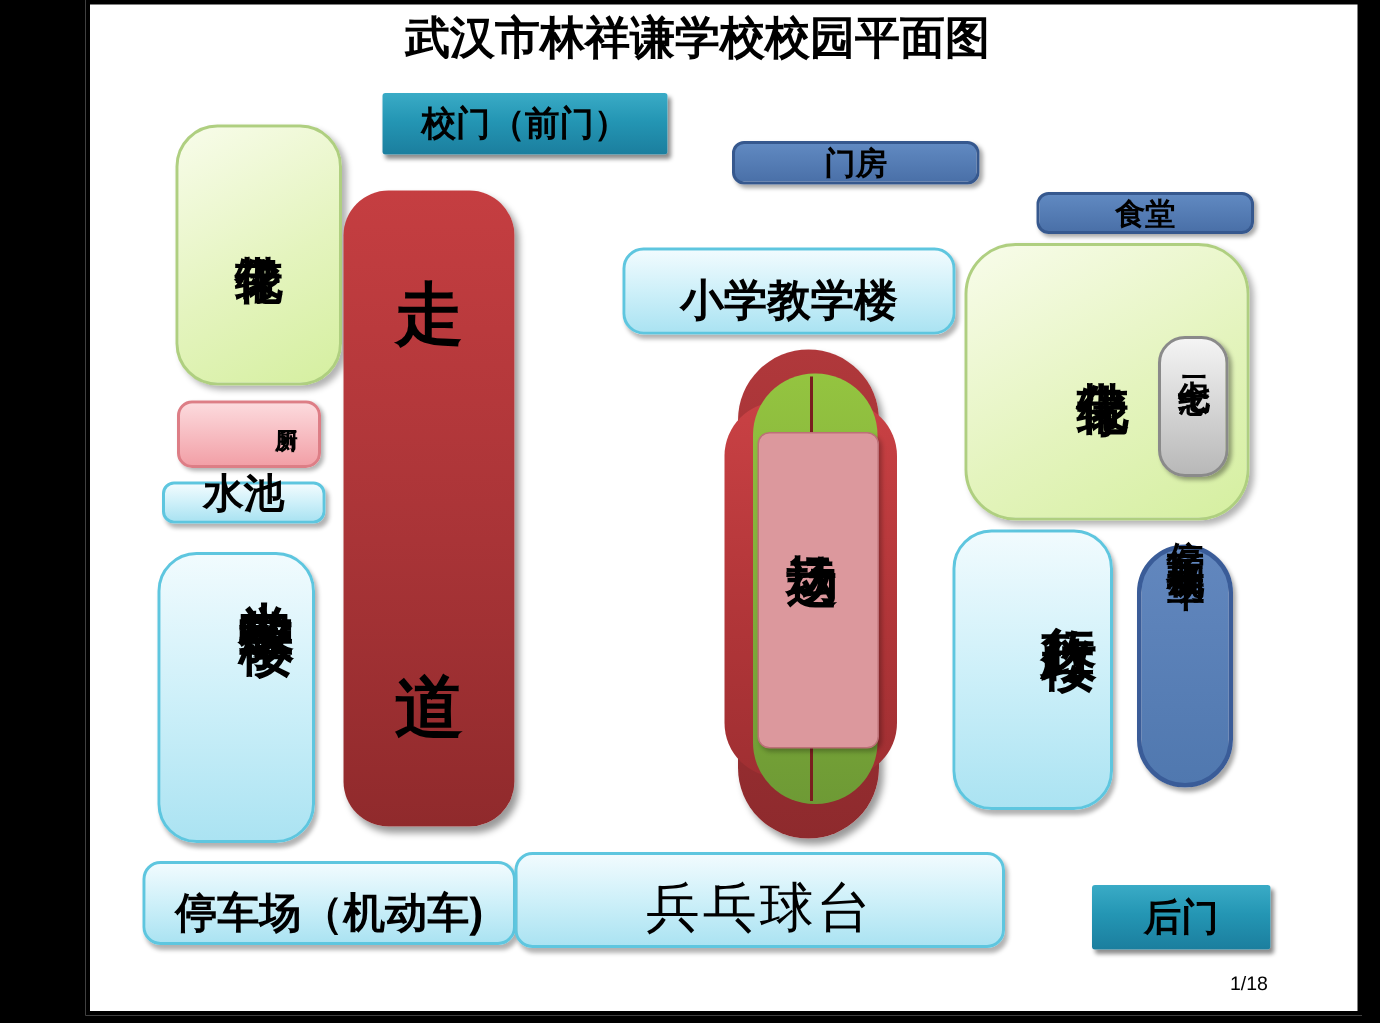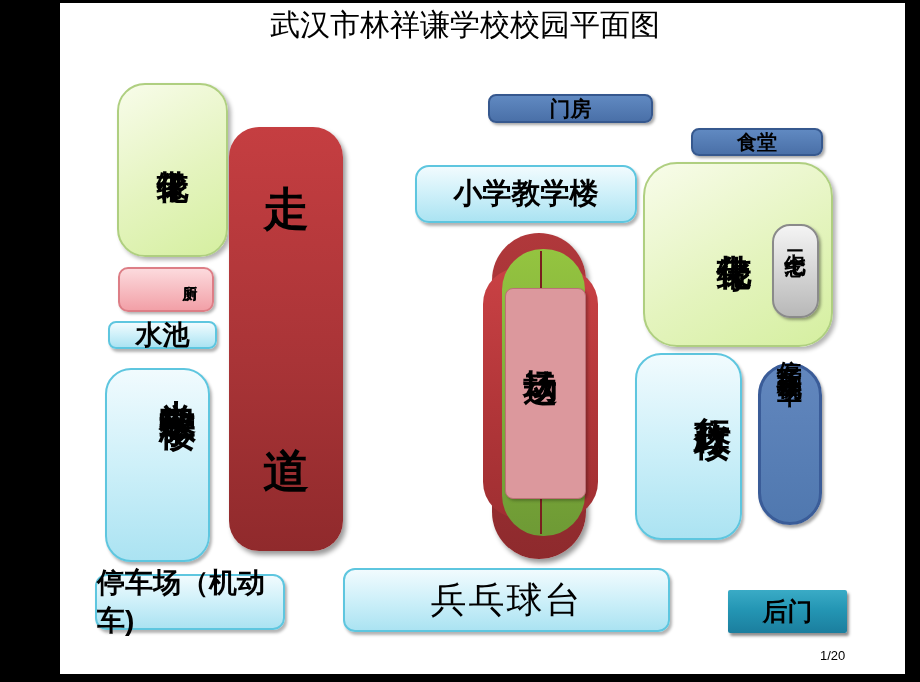--- a/index.html
+++ b/index.html
@@ -10,61 +10,64 @@
   .abs{position:absolute;box-sizing:border-box;}
   .box{position:absolute;box-sizing:border-box;display:flex;align-items:center;justify-content:center;
        font-weight:bold;color:#000;}
   .teal{background:linear-gradient(180deg,#3AABC6 0%,#2496B4 45%,#1B7E9E 100%);
         box-shadow:2px 3px 3px rgba(0,0,0,.45);border-radius:2px;}
   .sblue{background:linear-gradient(180deg,#6089C1,#4A70A8);border:2px solid #36588E;
          border-radius:8px;box-shadow:2px 2px 3px rgba(0,0,0,.35);}
   .pinkbox{background:linear-gradient(180deg,#FCDADD,#F2A0A7);border:2px solid #DD7E86;
          border-radius:10px;box-shadow:2px 2px 3px rgba(0,0,0,.3);}
   .cyanbox{background:linear-gradient(180deg,#F1FBFE 0%,#CEF0F9 50%,#ABE3F2 100%);
-         border:2px solid #5EC6DF;box-shadow:2px 3px 3px rgba(0,0,0,.3);}
+         border:2px solid #5EC6DF;box-shadow:2px 3px 3px rgba(0,0,0,.3);align-items:flex-end;}
   .greenbox{background:linear-gradient(150deg,#F8FCEA 0%,#E4F4BE 55%,#D5EFA0 100%);
          border:2px solid #AFCF80;box-shadow:3px 3px 4px rgba(0,0,0,.3);}
   .graypill{background:linear-gradient(180deg,#F4F4F4,#B8B8B8);border:2px solid #8A8A8A;
          border-radius:18px;box-shadow:2px 2px 3px rgba(0,0,0,.35);}
   .bluepill{background:linear-gradient(180deg,#6287BE,#5078AF);border:3px solid #3A5C98;
          border-radius:34px;box-shadow:2px 3px 3px rgba(0,0,0,.35);}
   .walkway{background:linear-gradient(180deg,#C53E41 0%,#A93437 55%,#902A2C 100%);
          border-radius:30px;box-shadow:3px 4px 5px rgba(0,0,0,.4);}
   .vtext{writing-mode:vertical-rl;text-orientation:upright;line-height:1;font-weight:bold;
          white-space:nowrap;}
   .serif{font-family:"DejaVu Serif","Liberation Serif",serif;}
   #title{position:absolute;left:245px;top:5px;width:440px;text-align:center;
-         font-size:30px;font-weight:normal;}
+         font-size:30px;font-weight:bold;}
 </style>
 </head>
 <body>
 
 <div id="page">
   <div id="slide"></div>
 
   <div id="title" class="serif">武汉市林祥谦学校校园平面图</div>
 
+  <div class="box teal" style="left:255px;top:62px;width:190px;height:41px;font-size:23px;">
+    <span>校门（前门）</span>
+  </div>
 
   <div class="box greenbox" style="left:117px;top:83px;width:111px;height:174px;border-radius:28px;z-index:2;">
     <span class="vtext abs" style="left:38px;top:62px;font-size:32px;letter-spacing:-1px;">绿化带</span>
   </div>
 
   <div class="abs walkway" style="left:229px;top:127px;width:114px;height:424px;z-index:2;
        display:flex;flex-direction:column;justify-content:space-between;align-items:center;
        padding:52px 0 48px 0;font-weight:bold;font-size:46px;">
     <span>走</span>
     <span>道</span>
   </div>
 
   <div class="box sblue" style="left:488px;top:94px;width:165px;height:29px;font-size:21px;z-index:3;">
     <span>门房</span>
   </div>
 
 
-  <div class="box sblue" style="left:691px;top:128px;width:132px;height:28px;font-size:20px;z-index:3;">
+  <div class="box sblue" style="left:691px;top:128px;width:145px;height:28px;font-size:20px;z-index:3;">
     <span>食堂</span>
   </div>
 
   <div class="box cyanbox" style="left:415px;top:165px;width:222px;height:58px;border-radius:14px;font-size:29px;z-index:3;">
     <span>小学教学楼</span>
   </div>
 
   <div class="abs greenbox" style="left:643px;top:162px;width:190px;height:185px;border-radius:34px;z-index:5;">
     <span class="vtext abs" style="left:72px;top:66px;font-size:35px;letter-spacing:-2px;">绿化带</span>
     <div class="abs graypill" style="left:127px;top:60px;width:47px;height:94px;overflow:visible;">
@@ -98,27 +101,27 @@
     <span class="vtext abs" style="left:52px;top:0px;font-size:37px;letter-spacing:3.5px;">中学教学楼</span>
   </div>
 
   <div class="abs cyanbox" style="left:635px;top:353px;width:107px;height:187px;border-radius:26px;z-index:3;">
     <span class="vtext abs" style="left:57px;top:33px;font-size:37px;letter-spacing:3px;">行政楼</span>
   </div>
 
   <div class="abs bluepill" style="left:758px;top:363px;width:64px;height:162px;z-index:3;"></div>
   <span class="vtext abs" style="left:777px;top:341px;font-size:25px;letter-spacing:3.3px;z-index:4;">停车场非机动车</span>
 
-  <div class="box cyanbox" style="left:95px;top:574px;width:190px;height:56px;border-radius:12px;font-size:28px;z-index:3;">
+  <div class="box cyanbox" style="left:95px;top:574px;width:249px;height:56px;border-radius:12px;font-size:28px;z-index:3;">
     <span>停车场（机动车)</span>
   </div>
 
   <div class="box cyanbox serif" style="left:343px;top:568px;width:327px;height:64px;border-radius:12px;
        font-size:36px;font-weight:normal;letter-spacing:2px;z-index:3;">
     <span>兵乓球台</span>
   </div>
 
   <div class="box teal" style="left:728px;top:590px;width:119px;height:43px;font-size:25px;z-index:3;">
     <span>后门</span>
   </div>
 
-  <span class="abs" style="left:820px;top:648px;font-size:13px;z-index:3;">1/20</span>
+  <span class="abs" style="left:820px;top:648px;font-size:13px;z-index:3;">1/18</span>
 </div>
 
 </body></html>

